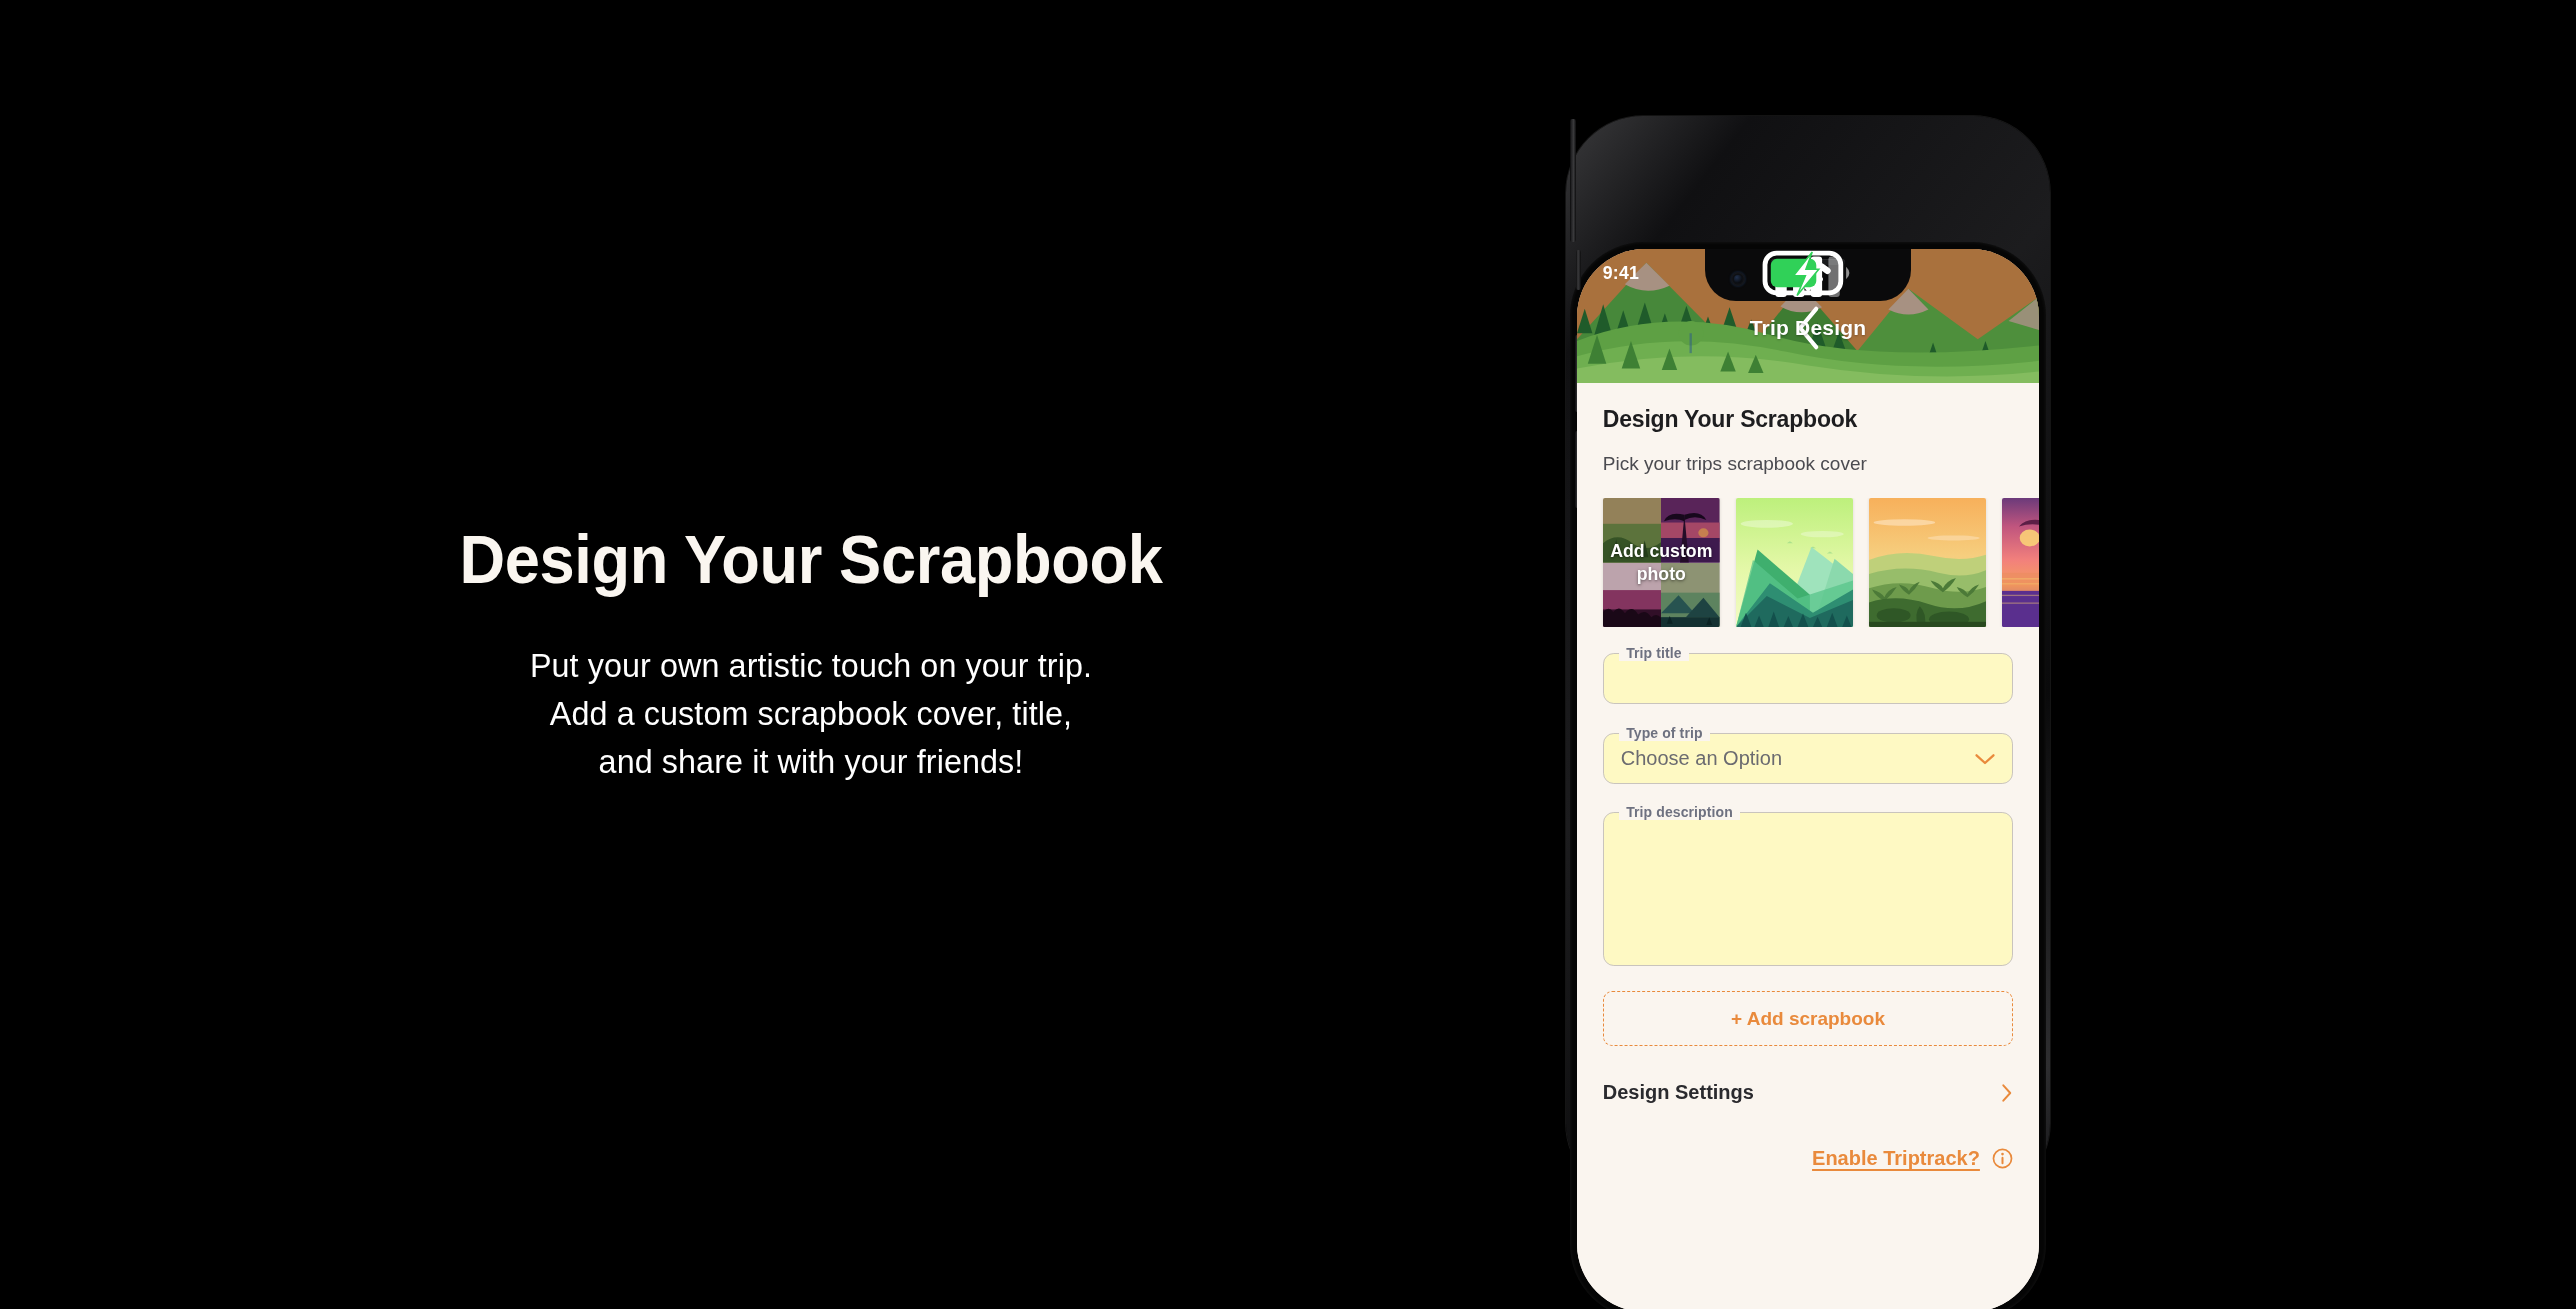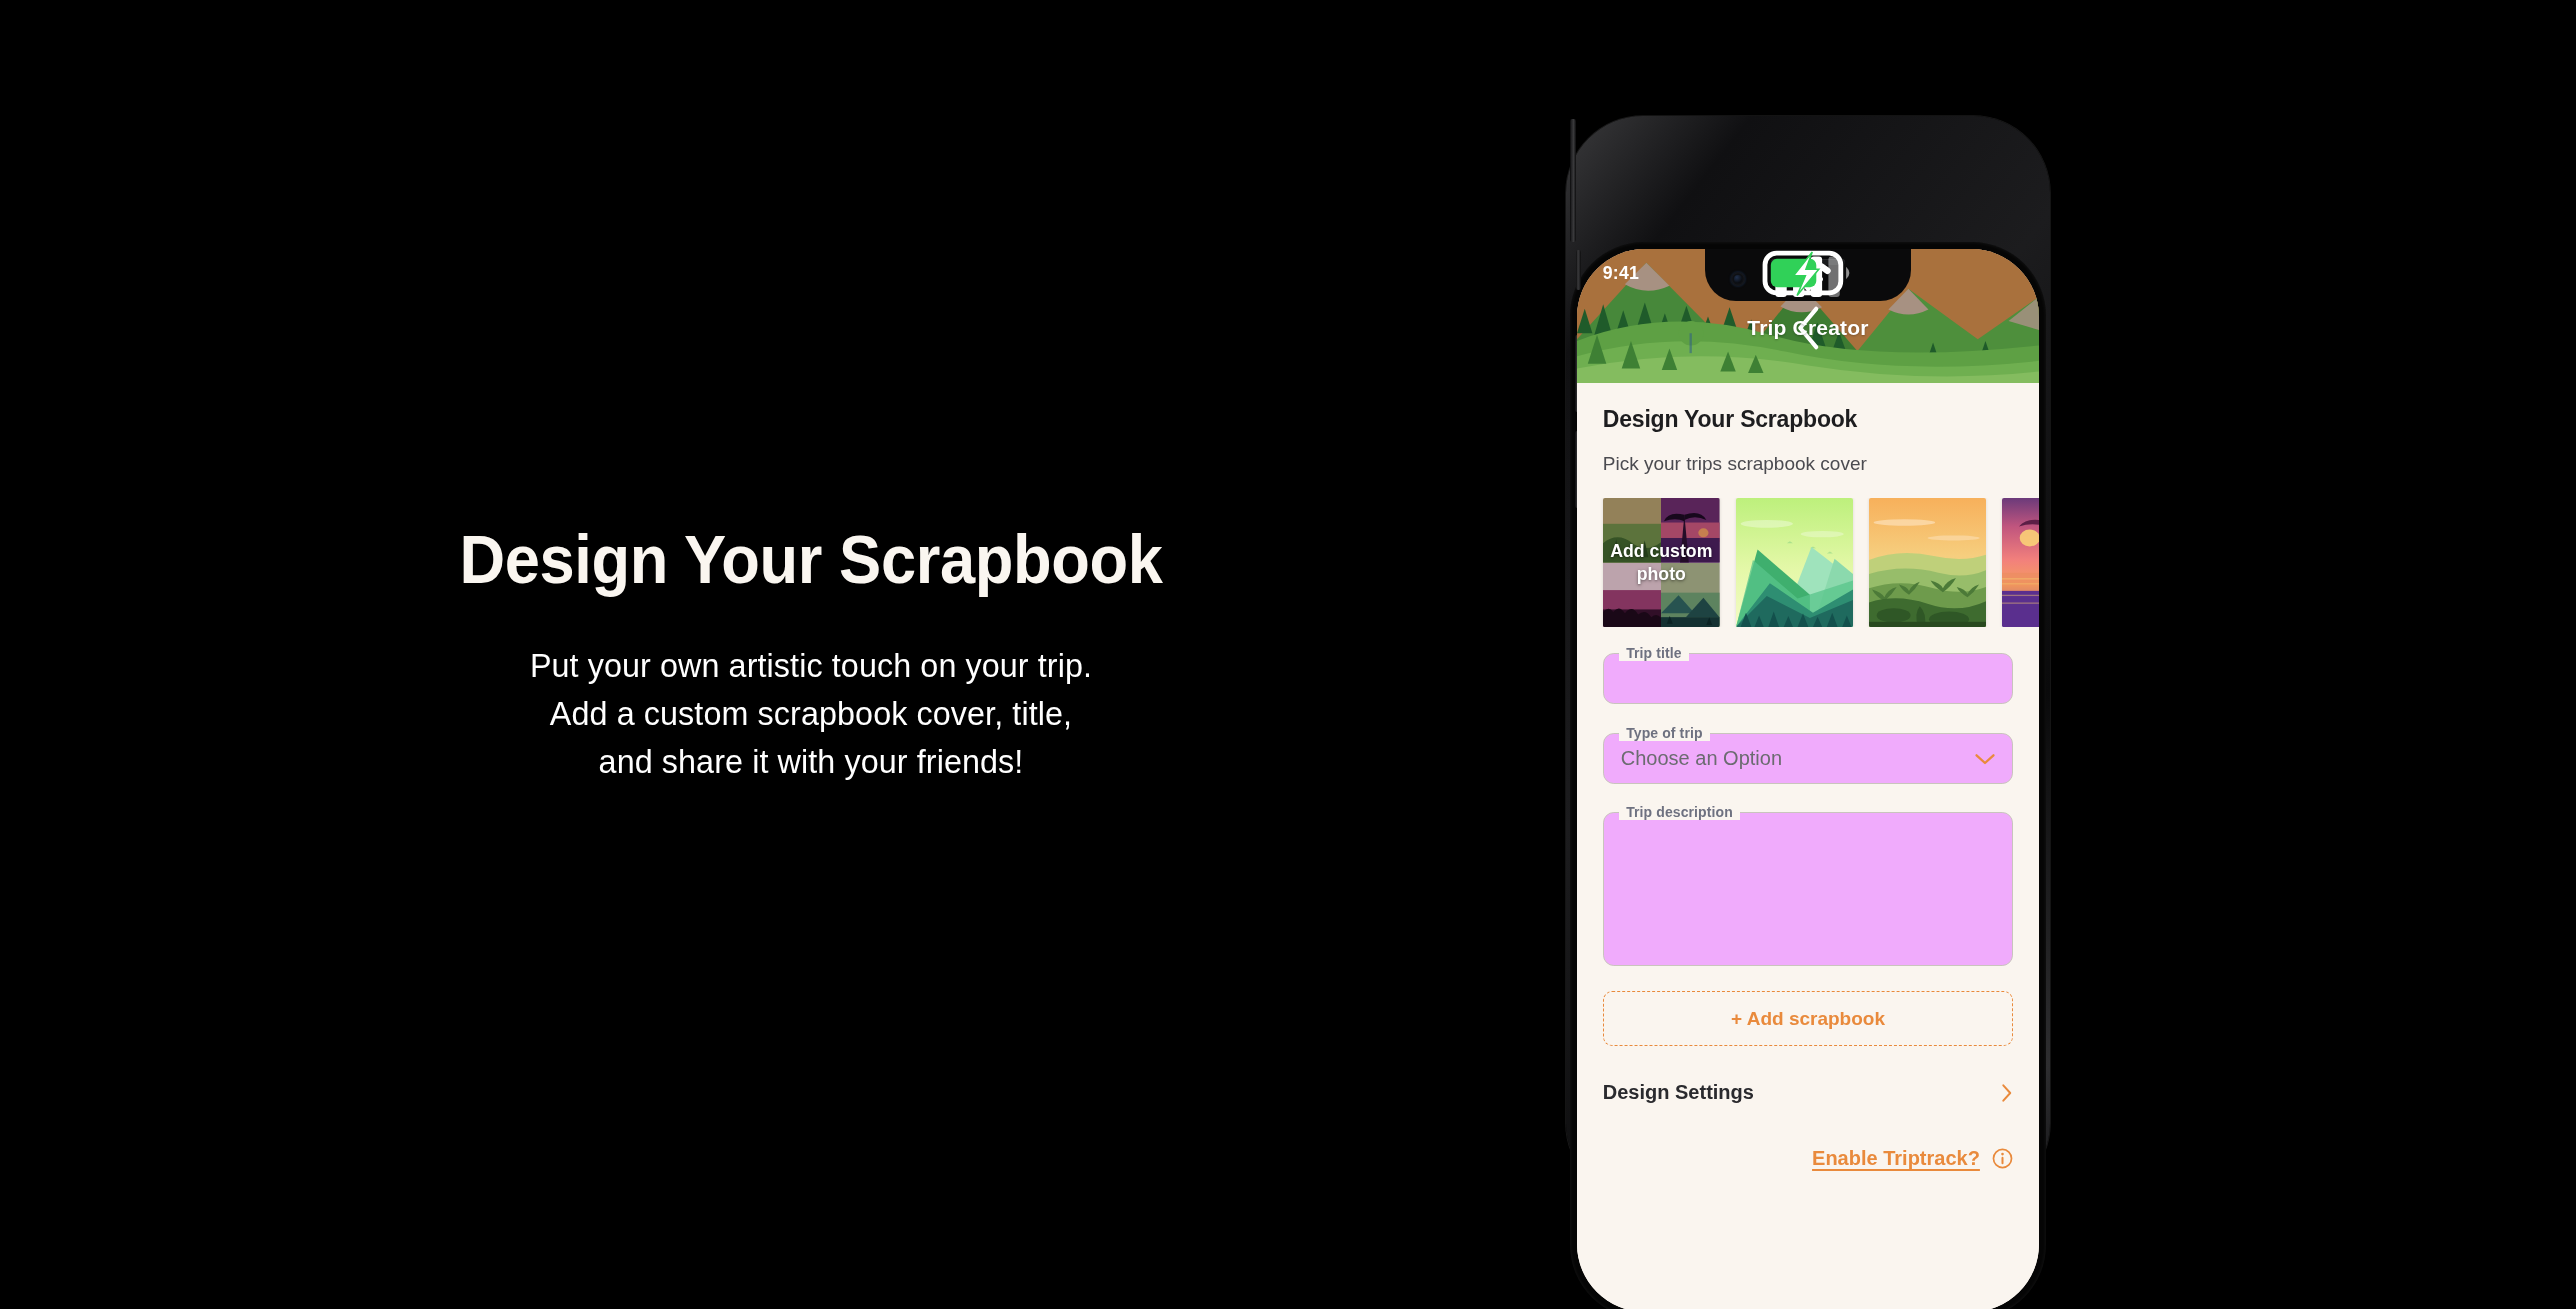--- a/index.html
+++ b/index.html
@@ -199,21 +199,21 @@
     background:rgba(0,0,0,0.16);
     font-family:"Liberation Sans Narrow","Liberation Sans", sans-serif;
   }
 
   
   .form { padding:0 26px; margin-top:26px; }
   .field {
     position:relative;
     border:1.2px solid #C9C4BD;
     border-radius:10.8px;
-    background:#f0abfc;
+    background:#fef9c3;
   }
   .field.f-title { height:51px; }
   .field.f-select { height:51px; margin-top:29px; display:flex; align-items:center; padding:0 17px; cursor:pointer; }
   .field.f-desc { height:154px; margin-top:28px; }
   .field-legend {
     position:absolute; left:15.4px; top:-9.2px;
     background:#FAF5EF;
     padding:0 7px;
     font-size:14px; font-weight:700; color:#6E7180;
     letter-spacing:0.1px;
@@ -364,21 +364,21 @@
               </svg>
             </div>
           </div>
 
           <div class="navbar">
             <div class="nav-back">
               <svg width="14" height="23" viewBox="0 0 18 30">
                 <path d="M14 3 L4 15 L14 27" stroke="#fff" stroke-width="2.6" fill="none" stroke-linecap="round" stroke-linejoin="round"></path>
               </svg>
             </div>
-            <div class="nav-title">Trip Creator</div>
+            <div class="nav-title">Trip Design</div>
           </div>
         </div>
 
         <div class="app-body">
 
           <div class="sec-title">Design Your Scrapbook</div>
           <div class="sec-sub">Pick your trips scrapbook cover</div>
 
           <div class="thumb-row">
 

